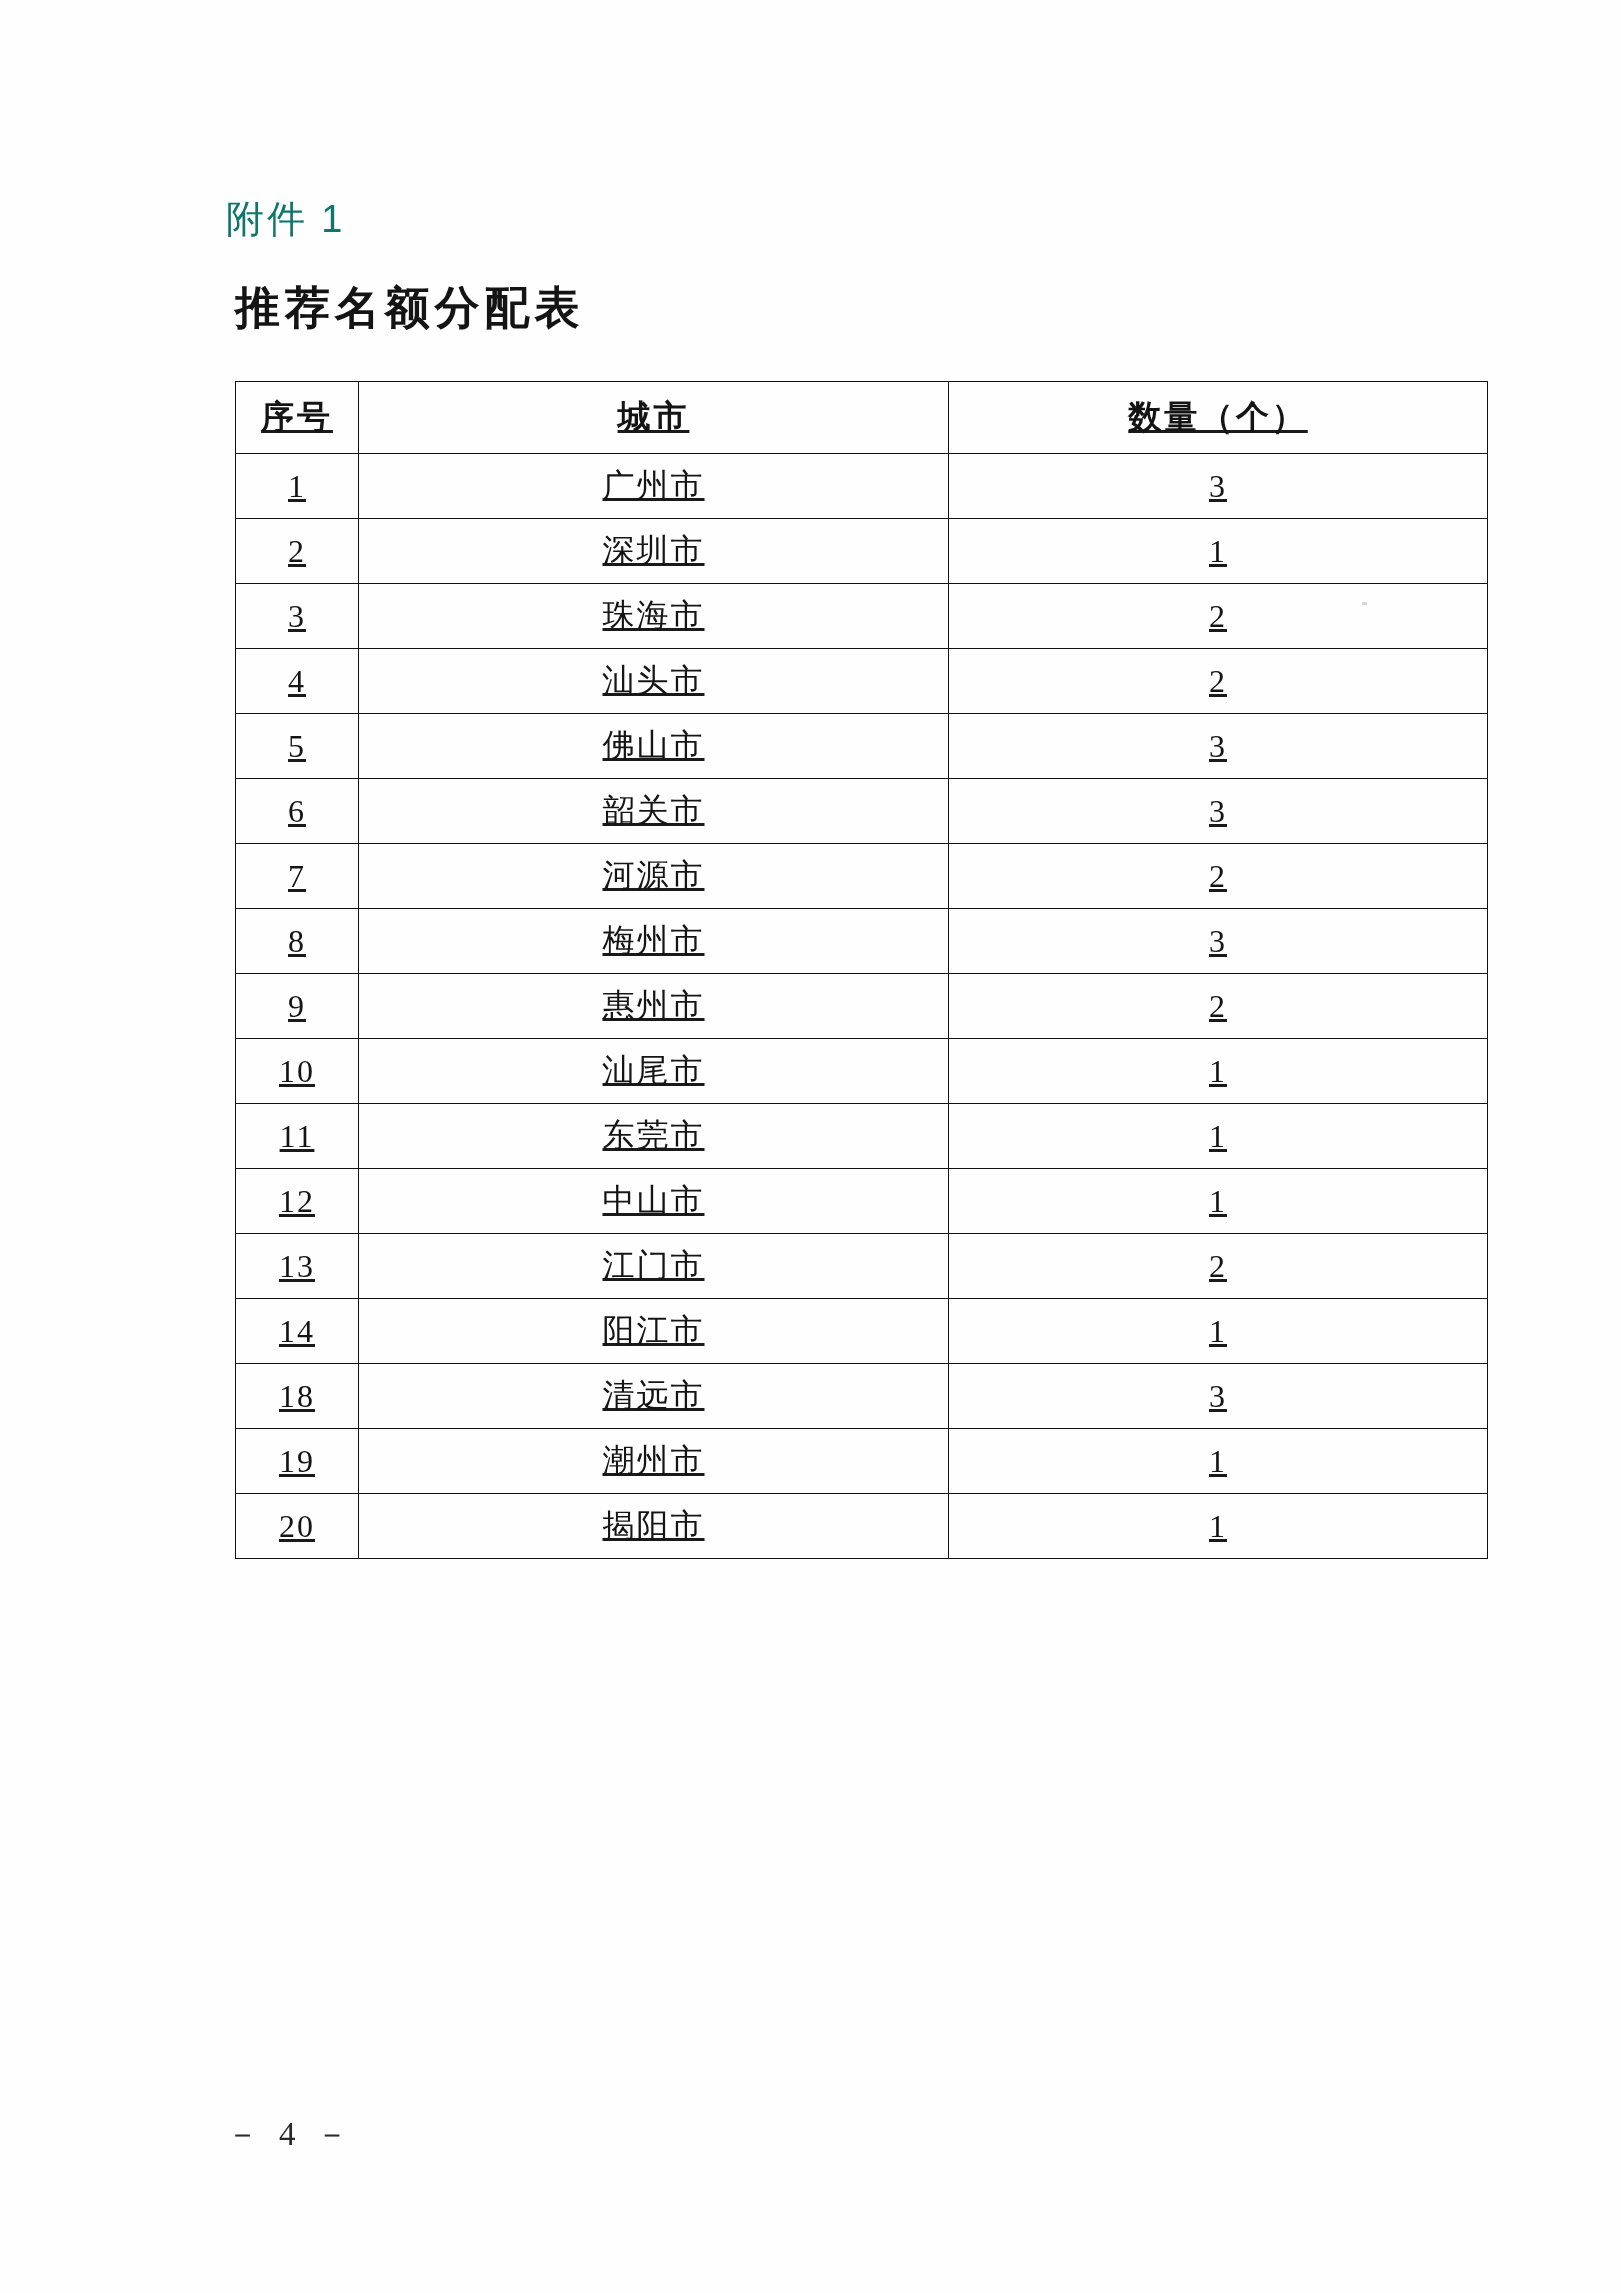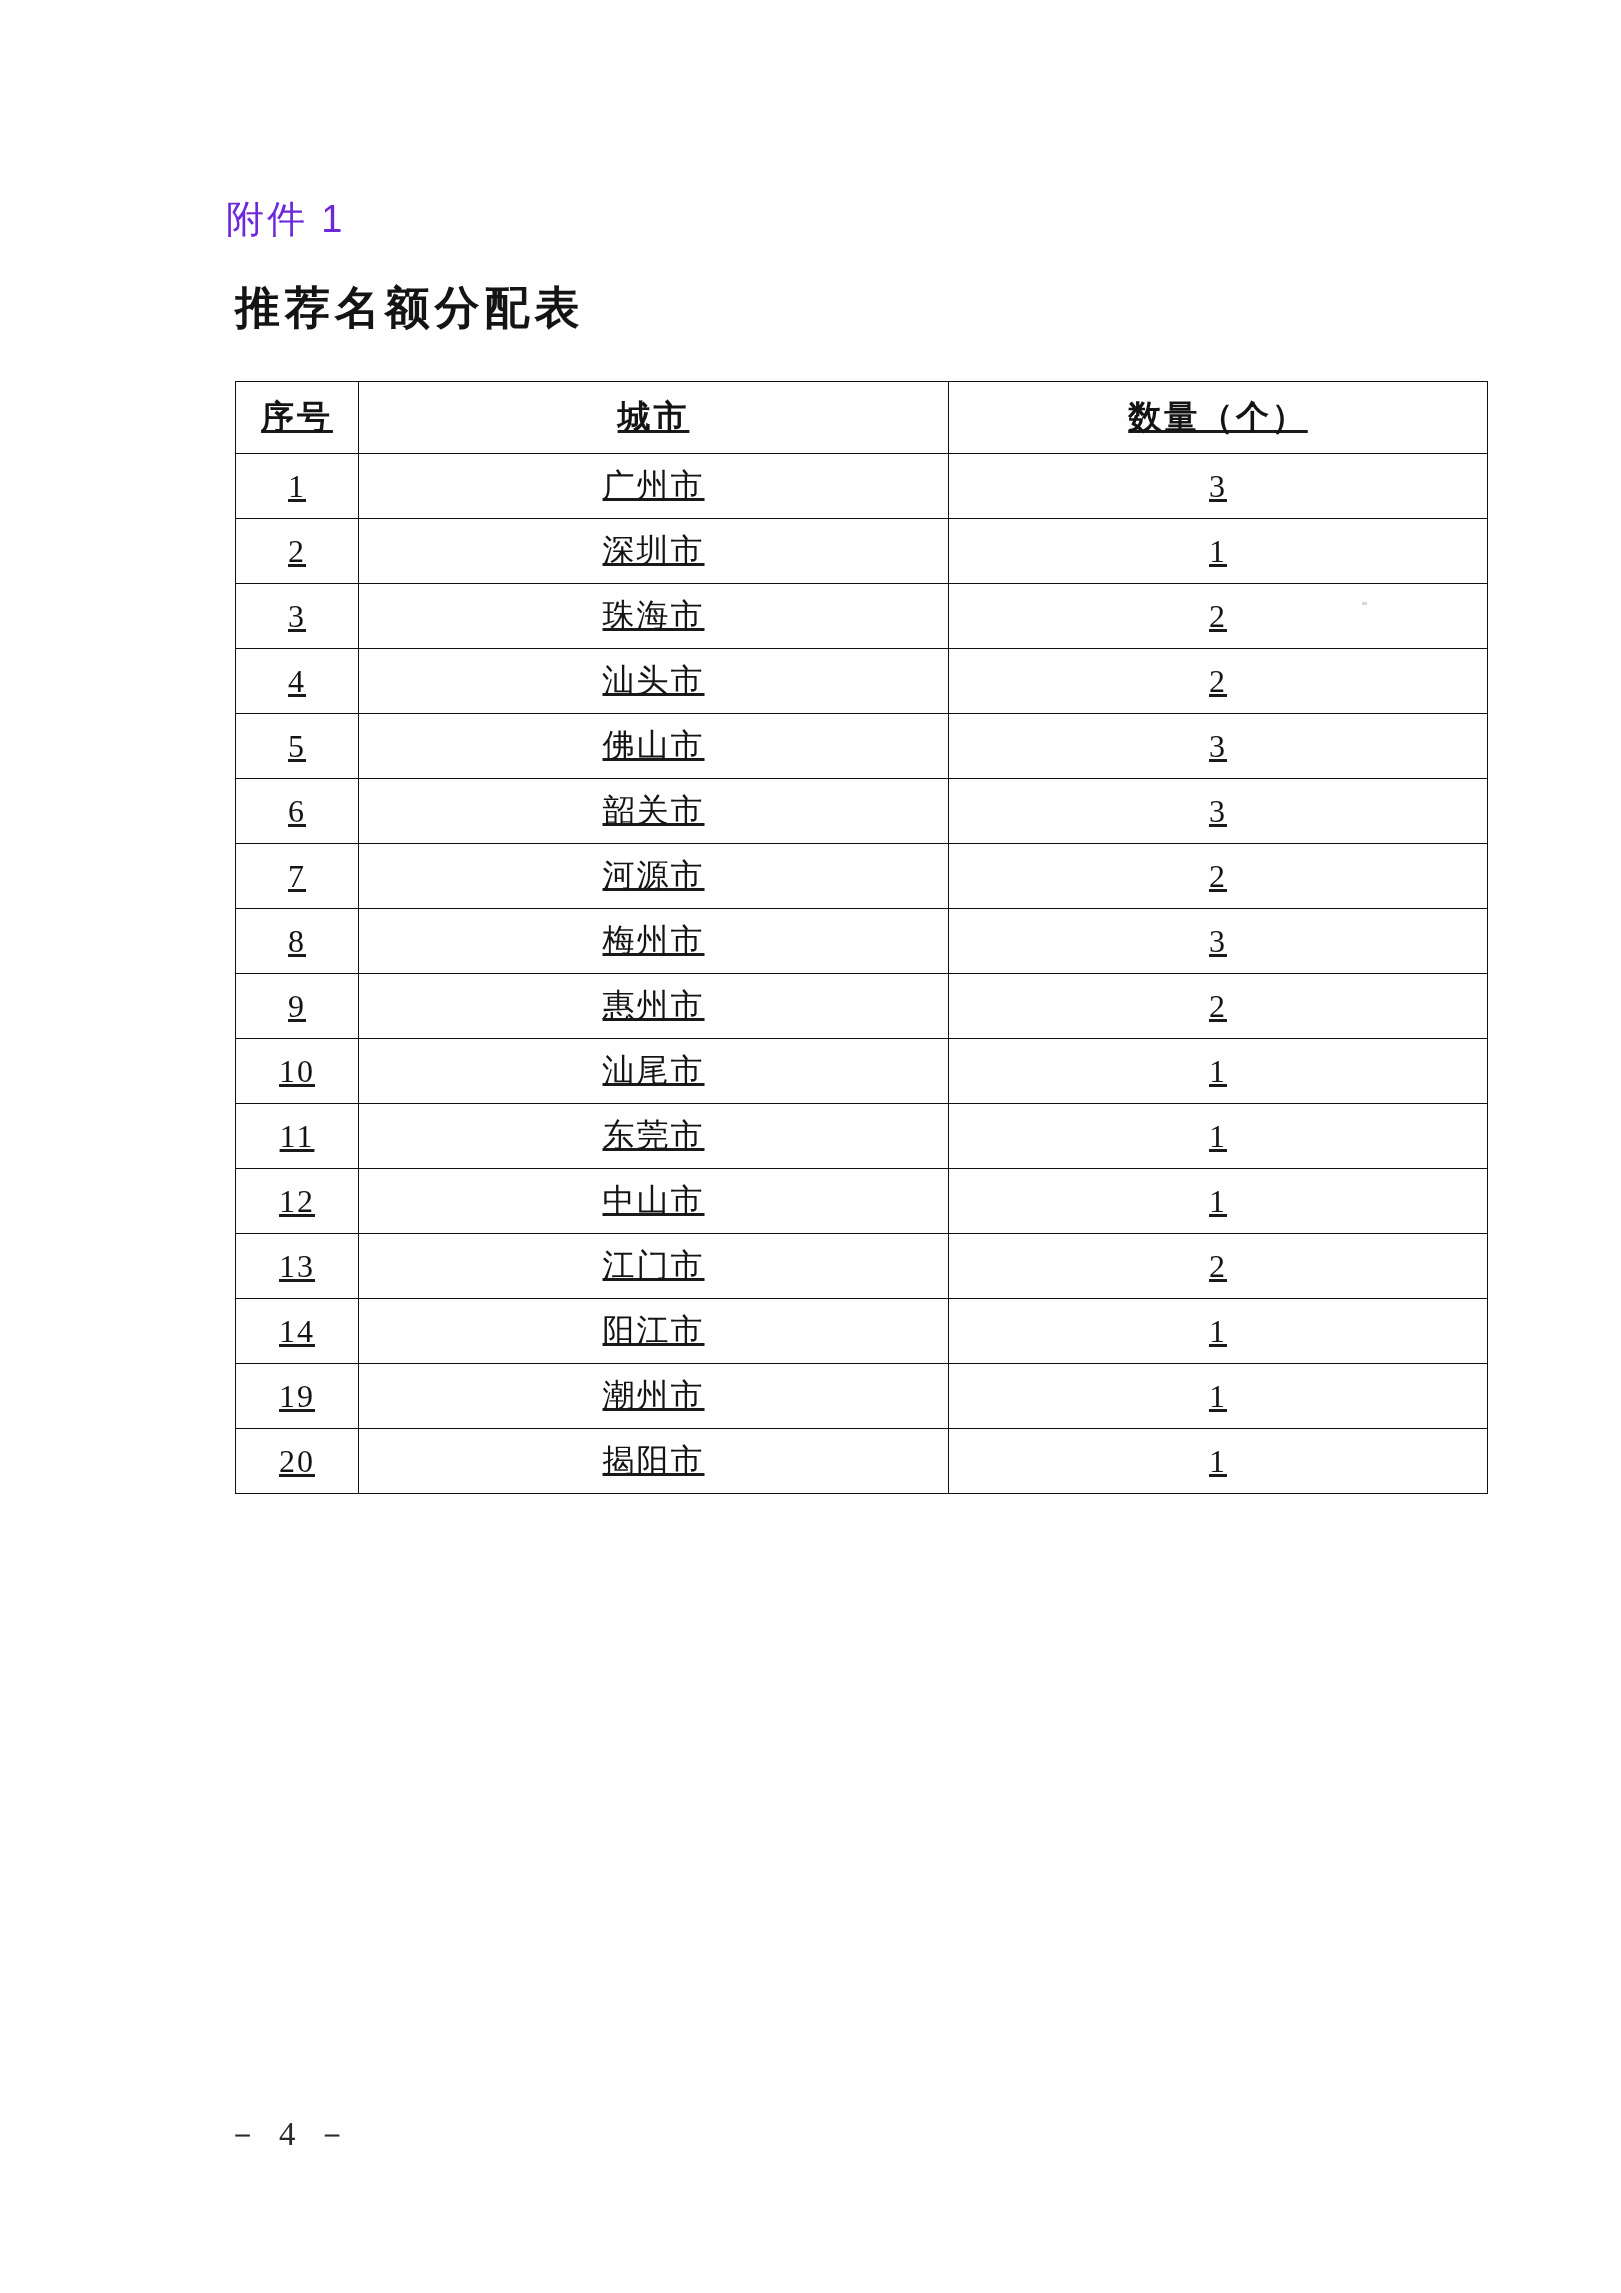--- a/index.html
+++ b/index.html
@@ -24,21 +24,21 @@
   }
 
   
   .attachment-label {
     position: absolute;
     left: 226px;
     top: 194px;
     font-family: "Liberation Sans", "DejaVu Sans", sans-serif;
     font-size: 38px;
     letter-spacing: 2.9px;
-    color: #6d28d9;
+    color: #0f766e;
     white-space: nowrap;
   }
 
   
   .doc-title {
     position: absolute;
     left: 235px;
     top: 278px;
     width: 1253px;
     font-family: "Liberation Serif", "DejaVu Serif", serif;
@@ -198,20 +198,25 @@
           <td class="cell-index">13</td>
           <td class="cell-city">江门市</td>
           <td class="cell-count">2</td>
         </tr>
         <tr>
           <td class="cell-index">14</td>
           <td class="cell-city">阳江市</td>
           <td class="cell-count">1</td>
         </tr>
         <tr>
+          <td class="cell-index">18</td>
+          <td class="cell-city">清远市</td>
+          <td class="cell-count">3</td>
+        </tr>
+        <tr>
           <td class="cell-index">19</td>
           <td class="cell-city">潮州市</td>
           <td class="cell-count">1</td>
         </tr>
         <tr>
           <td class="cell-index">20</td>
           <td class="cell-city">揭阳市</td>
           <td class="cell-count">1</td>
         </tr>
       </tbody>

